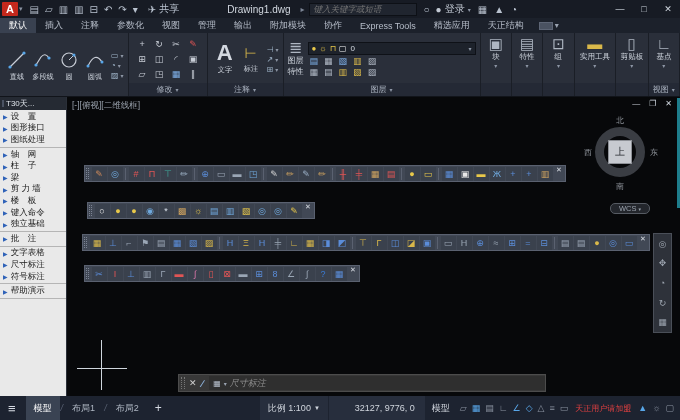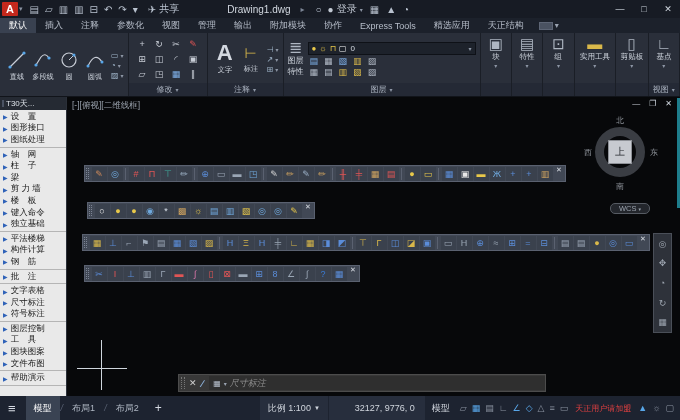--- a/index.html
+++ b/index.html
@@ -141,20 +141,21 @@
         <span>↶</span>
         <span>↷</span>
         <span>▾</span>
       </div>
     <div class="share">
       <span>✈</span>
       <span>共享</span>
     </div>
     <span class="doc-title">Drawing1.dwg</span>
     <span class="tb-arrow">▸</span>
+    <input class="searchbox" placeholder="键入关键字或短语" style="">
     <span class="tb-ico">○</span>
     <div class="signin">
       <span>●</span>
       <span>登录</span>
       <span class="caret">▾</span>
     </div>
     <span class="tb-ico">▦</span>
     <span class="tb-ico">▲</span>
     <span class="tb-ico">◔</span>
     <div class="win-btns">
@@ -430,67 +431,35 @@
             <span>键入命令</span>
           </div>
           <div class="sb-item">
             <span class="arr">▶</span>
             <span>独立基础</span>
           </div>
         </div>
         <div class="sb-group">
           <div class="sb-item">
             <span class="arr">▶</span>
-            <span>平法楼梯</span>
-          </div>
-          <div class="sb-item">
-            <span class="arr">▶</span>
-            <span>构件计算</span>
-          </div>
-          <div class="sb-item">
-            <span class="arr">▶</span>
-            <span>钢　筋</span>
+            <span>批　注</span>
           </div>
         </div>
         <div class="sb-group">
           <div class="sb-item">
             <span class="arr">▶</span>
-            <span>批　注</span>
-          </div>
-        </div>
-        <div class="sb-group">
-          <div class="sb-item">
-            <span class="arr">▶</span>
             <span>文字表格</span>
           </div>
           <div class="sb-item">
             <span class="arr">▶</span>
             <span>尺寸标注</span>
           </div>
           <div class="sb-item">
             <span class="arr">▶</span>
             <span>符号标注</span>
-          </div>
-        </div>
-        <div class="sb-group">
-          <div class="sb-item">
-            <span class="arr">▶</span>
-            <span>图层控制</span>
-          </div>
-          <div class="sb-item">
-            <span class="arr">▶</span>
-            <span>工　具</span>
-          </div>
-          <div class="sb-item">
-            <span class="arr">▶</span>
-            <span>图块图案</span>
-          </div>
-          <div class="sb-item">
-            <span class="arr">▶</span>
-            <span>文件布图</span>
           </div>
         </div>
         <div class="sb-group">
           <div class="sb-item">
             <span class="arr">▶</span>
             <span>帮助演示</span>
           </div>
         </div>
       </div>
   </div>

